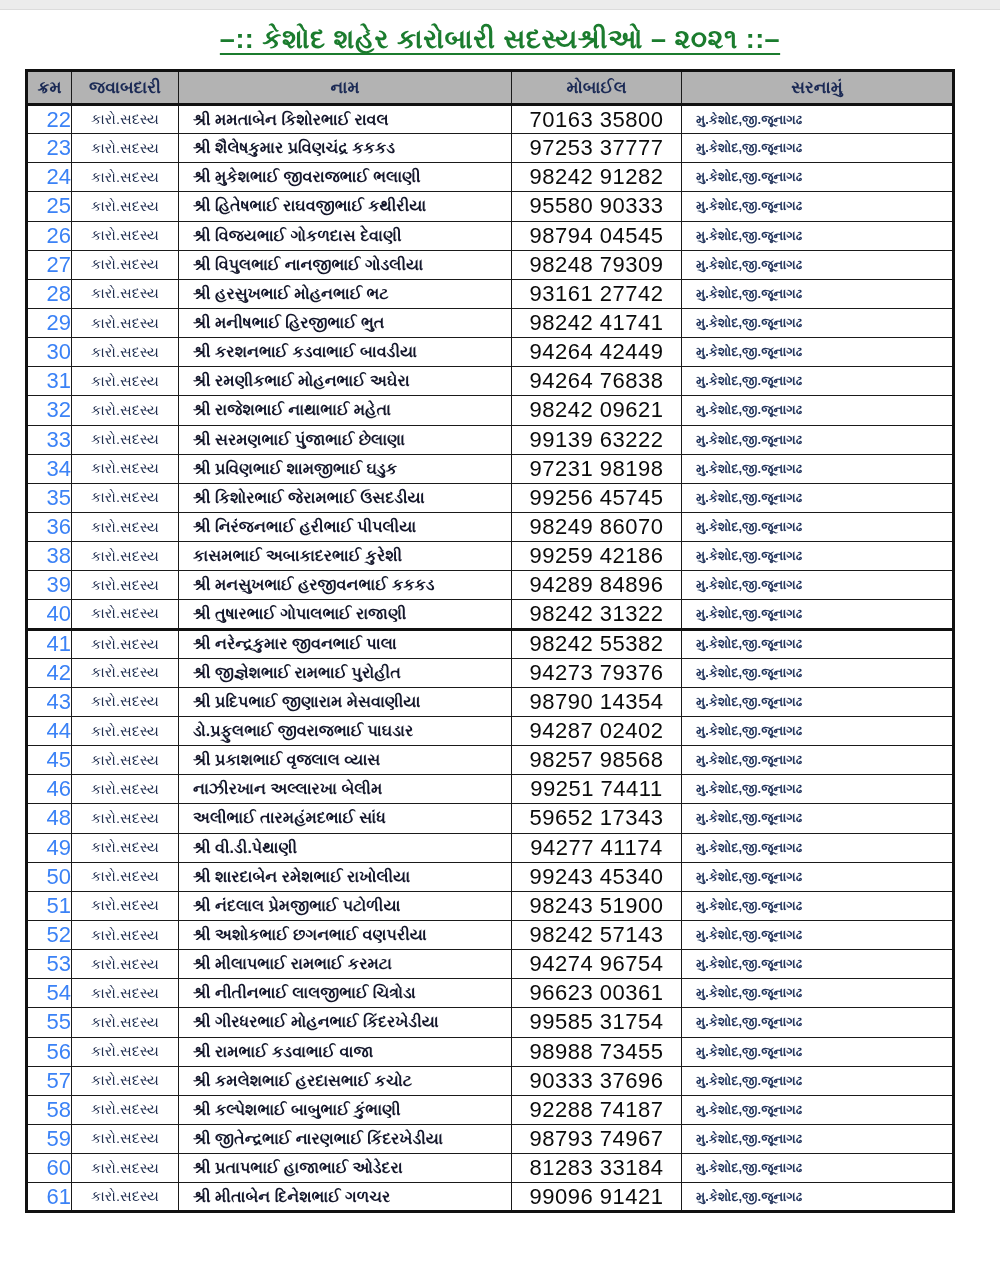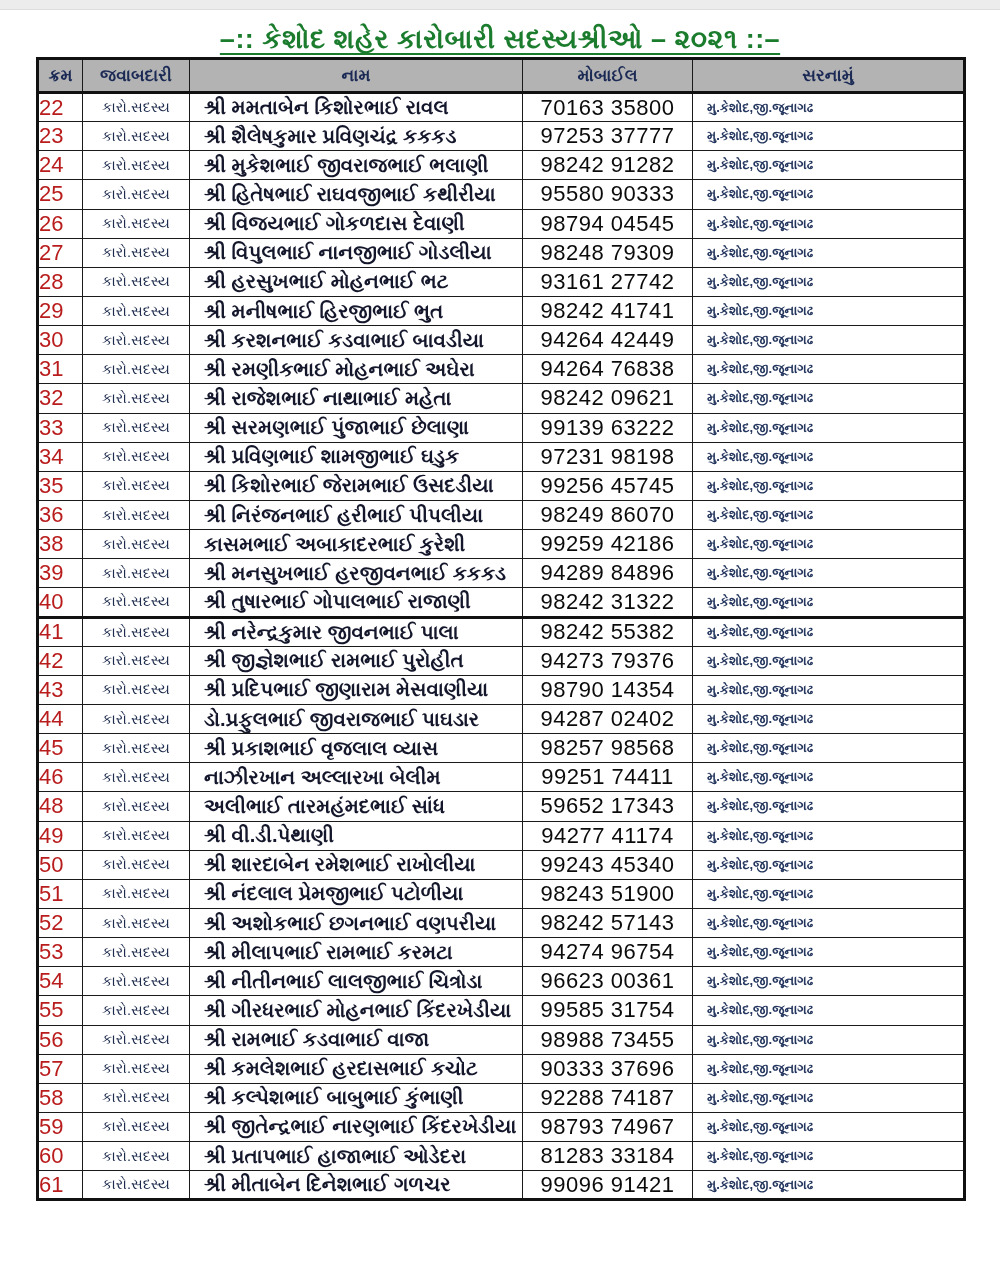--- a/index.html
+++ b/index.html
@@ -8,31 +8,31 @@
     background: #ffffff;
     font-family: "Liberation Sans", "DejaVu Sans", sans-serif;
     overflow: hidden;
   }
   .top-strip {
     width: 100%; height: 9px;
     background: #ececec;
     border-bottom: 1px solid #dcdcdc;
   }
   .page-title {
-    margin: 14px 0 2px 0;
+    margin: 14px 0 14px 0;
     text-align: center;
     font-size: 27px;
     font-weight: bold;
     color: #1b7c2e;
     text-decoration: underline;
     text-underline-offset: 5px;
     letter-spacing: 0.5px;
   }
   .members-table {
-    margin-left: 36px;
+    margin-left: 25px;
     width: 927px;
     border-collapse: collapse;
     table-layout: fixed;
   }
   .members-table col.c-no   { width: 45px; }
   .members-table col.c-role { width: 107px; }
   .members-table col.c-name { width: 333px; }
   .members-table col.c-mob  { width: 170px; }
   .members-table col.c-addr { width: 272px; }
 
@@ -51,31 +51,31 @@
     font-weight: bold;
     height: 31px;
     text-align: center;
     border-bottom: 3px solid #111;
   }
   .members-table tbody tr { height: 29.15px; }
   .members-table tbody tr.group-start td { border-top: 3px solid #111; }
 
   td.cell-no {
     font-size: 22px;
-    color: #b91c1c;
-    text-align: left;
+    color: #3b82f6;
+    text-align: right;
   }
   td.cell-role {
     font-size: 14.5px;
     font-weight: normal;
     color: #1d2b4d;
     text-align: center;
   }
   td.cell-name {
-    font-size: 20px;
+    font-size: 16px;
     font-weight: bold;
     color: #14172b;
     text-align: left;
     padding-left: 14px;
   }
   td.cell-mobile {
     font-size: 22px;
     color: #0b0b0b;
     text-align: center;
     letter-spacing: 0.5px;

